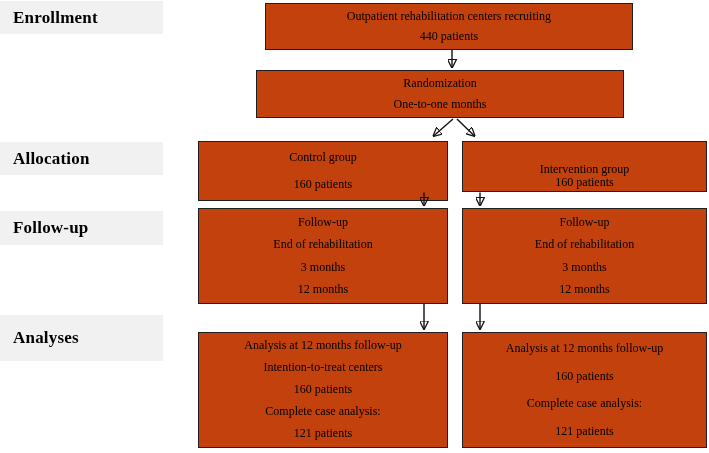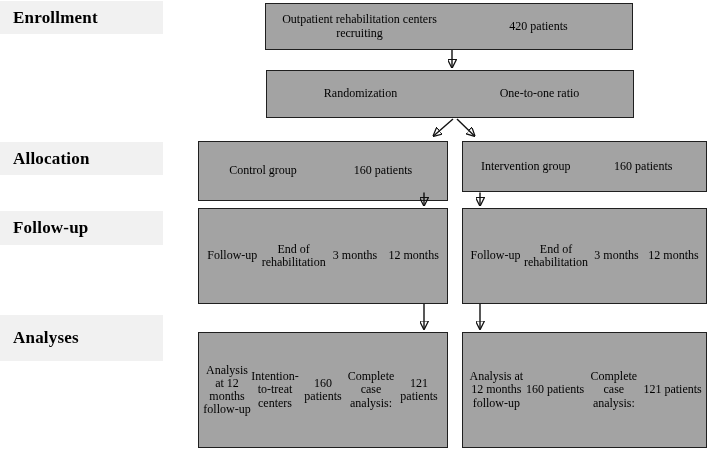--- a/index.html
+++ b/index.html
@@ -27,34 +27,35 @@
     letter-spacing: 0.2px;
   }
   .stage-enrollment { top: 1px; }
   .stage-allocation { top: 142px; }
   .stage-followup   { top: 211px; height: 34px; }
   .stage-analyses   { top: 315px; height: 46px; }
 
   .box {
     position: absolute;
     border: 1.5px solid #1f1f1f;
-    background: #a3a3a3;
+    background: #c2410c;
     box-sizing: border-box;
     display: flex;
+    flex-direction: column;
     justify-content: space-around;
     align-items: center;
     text-align: center;
     font-size: 12px;
     line-height: 1.1;
     padding: 2px 4px;
   }
   .box .line { width: 100%; }
 
   .box-recruiting     { left: 265px; top: 3px;   width: 368px; height: 47px; }
-  .box-randomization  { left: 266px; top: 70px;  width: 368px; height: 48px; }
+  .box-randomization  { left: 256px; top: 70px;  width: 368px; height: 48px; }
   .box-control        { left: 198px; top: 141px; width: 250px; height: 60px; }
   .box-intervention   { left: 462px; top: 141px; width: 245px; height: 51px; justify-content: flex-end; }
   .box-followup-l     { left: 198px; top: 208px; width: 250px; height: 96px; }
   .box-followup-r     { left: 462px; top: 208px; width: 245px; height: 96px; }
   .box-analysis-l     { left: 198px; top: 332px; width: 250px; height: 116px; }
   .box-analysis-r     { left: 462px; top: 332px; width: 245px; height: 116px; }
 
   svg.arrows {
     position: absolute;
     left: 0; top: 0;
@@ -80,26 +81,26 @@
   </div>
   <div class="stage-label stage-followup">
     <span>Follow-up</span>
   </div>
   <div class="stage-label stage-analyses">
     <span>Analyses</span>
   </div>
 
   <div class="box box-recruiting">
     <div class="line">Outpatient rehabilitation centers recruiting</div>
-    <div class="line">420 patients</div>
+    <div class="line">440 patients</div>
   </div>
 
   <div class="box box-randomization">
     <div class="line">Randomization</div>
-    <div class="line">One-to-one ratio</div>
+    <div class="line">One-to-one months</div>
   </div>
 
   <div class="box box-control">
     <div class="line">Control group</div>
     <div class="line">160 patients</div>
   </div>
 
   <div class="box box-intervention">
     <div class="line">Intervention group</div>
     <div class="line">160 patients</div>

